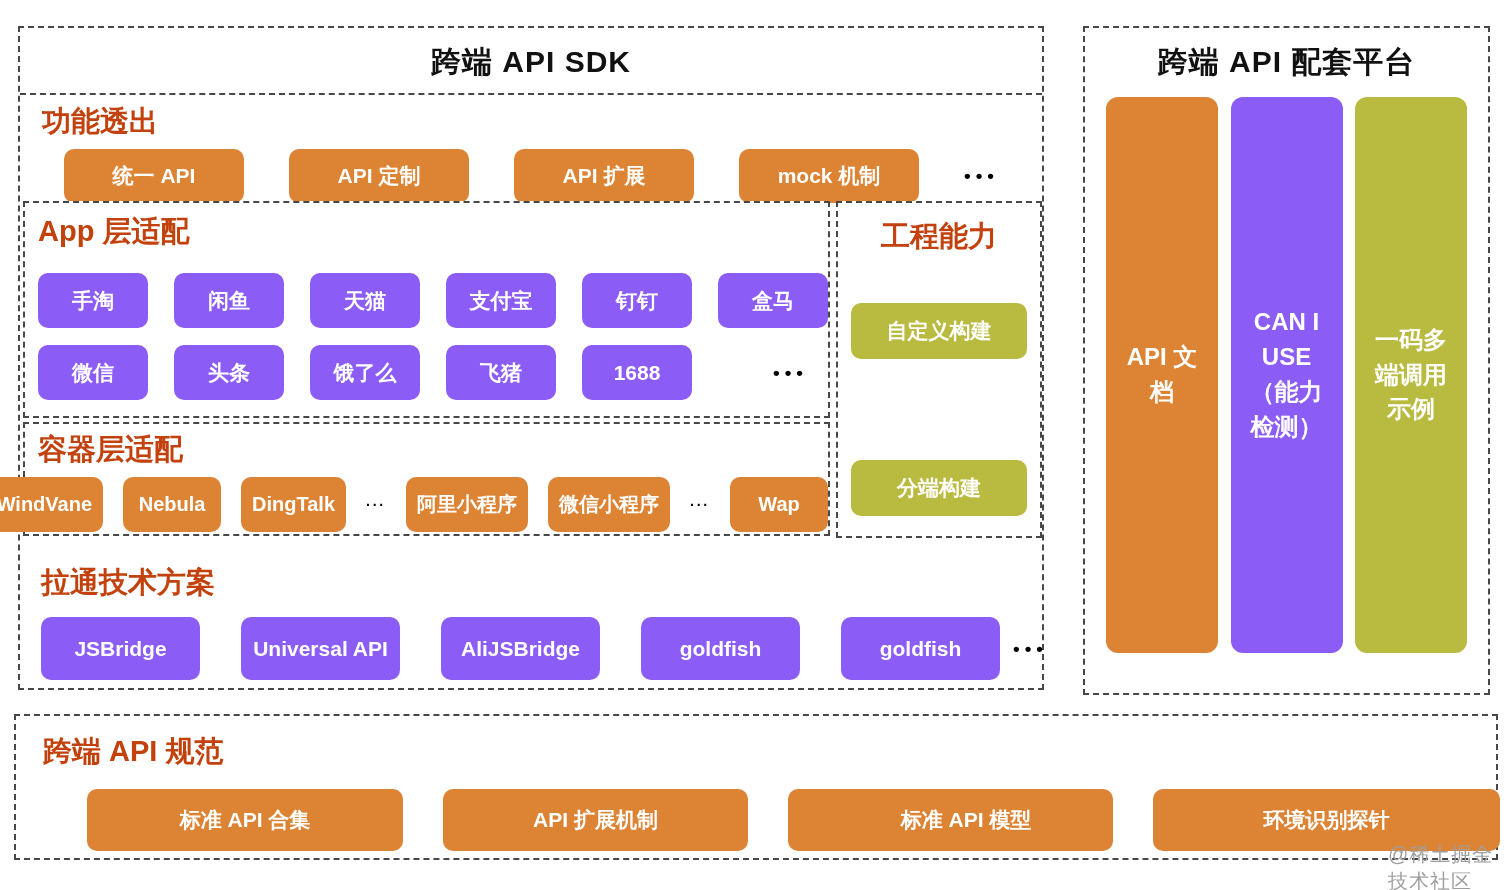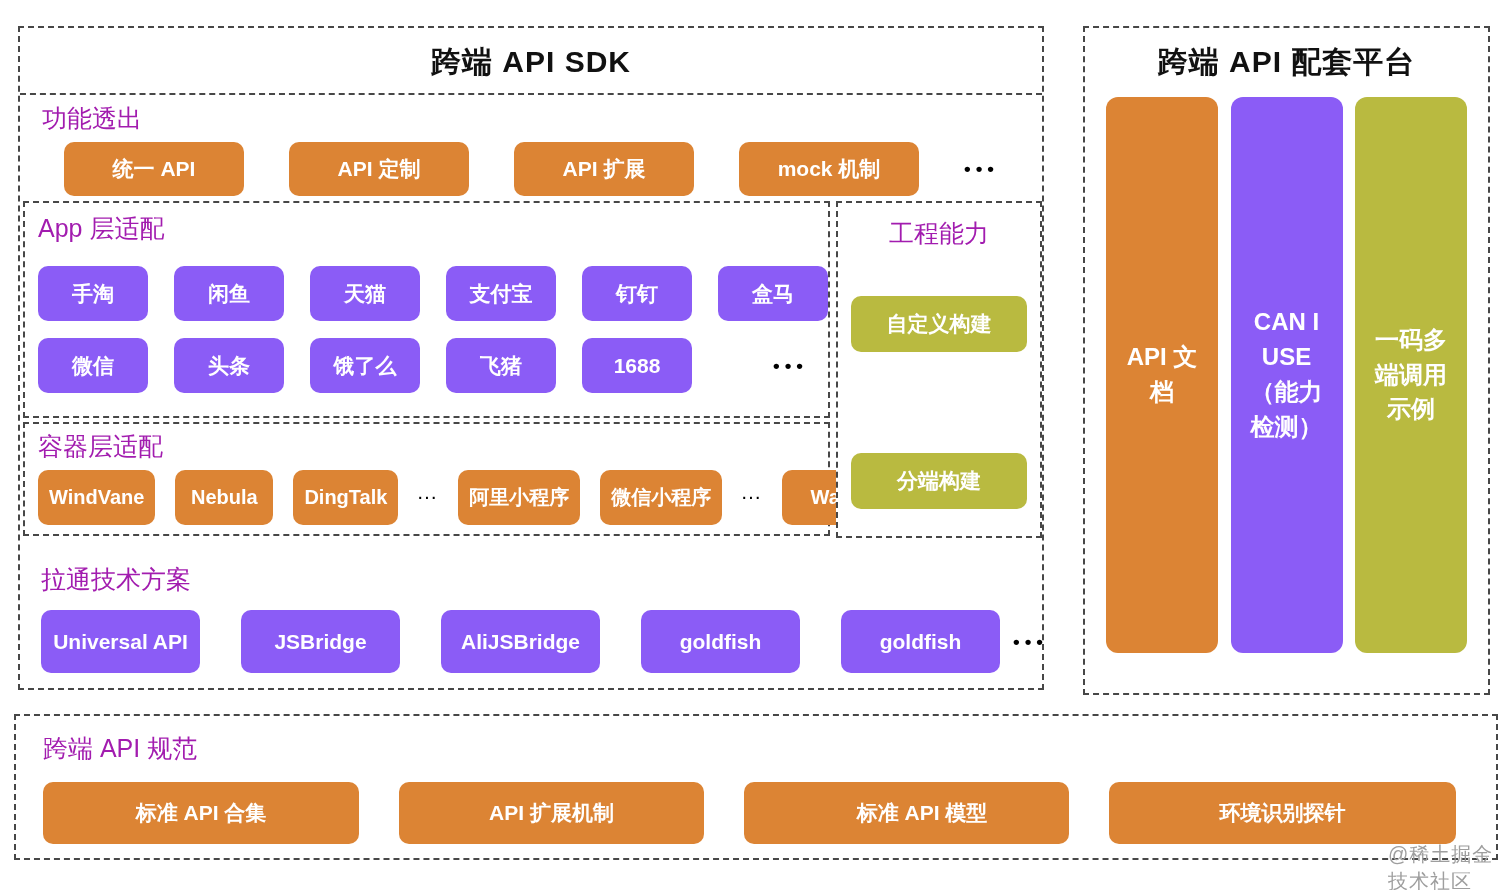--- a/index.html
+++ b/index.html
@@ -8,21 +8,21 @@
 
   .panel { position:absolute; border:2px dashed #474747; background:#ffffff; }
   .sdk-panel      { left:18px;   top:26px;  width:1026px; height:664px; }
   .platform-panel { left:1083px; top:26px;  width:407px;  height:669px; }
   .spec-panel     { left:14px;   top:714px; width:1484px; height:146px; }
 
   .panel-title { height:67px; line-height:67px; text-align:center;
                  font-size:30px; font-weight:bold; color:#111; letter-spacing:1px; }
   .sdk-panel .panel-title { border-bottom:2px dashed #474747; }
 
-  .section-label { font-size:25px; font-weight:normal; color:#a21caf; }
+  .section-label { font-size:29px; font-weight:bold; color:#c2410c; }
 
   .btn { display:flex; align-items:center; justify-content:center;
          color:#fff; border-radius:10px; font-size:21px; font-weight:600; flex:none; }
   .orange { background:#DC8434; }
   .teal   { background:#8b5cf6; }
   .olive  { background:#B9BA40; }
 
   .dots { font-weight:bold; color:#000; flex:none; }
   .dots-lg { font-size:19px; letter-spacing:5px; }
   .dots-sm { font-size:14px; letter-spacing:2px; }
@@ -38,42 +38,42 @@
   .inner-box { border:2px dashed #474747; background:#fff; }
   .app-box { height:217px; padding:9px 0 0 13px; }
   .container-box { height:114px; margin-top:4px; padding:6px 0 0 13px; }
   .eng-box { width:206px; height:337px; margin-left:auto; padding-top:14px; }
 
   .app-row { display:flex; align-items:center; gap:26px; margin-top:21px; }
   .app-row.second { margin-top:17px; }
   .btn-app { width:110px; height:55px; }
   .app-row .dots { margin-left:55px; }
 
-  .container-row { display:flex; align-items:center; gap:20px; margin-top:7px; }
+  .container-row { display:flex; align-items:center; gap:20px; margin-top:7px;justify-content:flex-end; }
   .btn-cont { height:55px; min-width:98px; padding:0 11px; font-size:20px; }
 
   .eng-box .section-label { display:block; text-align:center; }
   .btn-eng { width:176px; height:56px; margin:46px auto 0; }
   .btn-eng.second { margin-top:101px; }
 
   
   .bridge-section { padding:25px 0 0 21px; }
   .bridge-row { display:flex; align-items:center; gap:41px; margin-top:14px; }
   .btn-bridge { width:159px; height:63px; }
   .bridge-row .dots { margin-left:-28px; }
 
   
   .pillars { display:flex; justify-content:space-between; padding:0 21px; margin-top:2px; }
   .pillar { width:112px; height:556px; border-radius:12px; color:#fff;
             display:flex; align-items:center; justify-content:center; text-align:center;
             font-size:24px; line-height:1.45; white-space:pre-line; font-weight:600; }
 
   
   .spec-panel { padding:16px 0 0 27px; }
-  .spec-row { display:flex; align-items:center; gap:40px; margin-top:17px; }
+  .spec-row { display:flex; align-items:center; gap:40px; margin-top:17px;margin-left:44px; }
   .btn-spec { height:62px; }
   .sw1 { width:316px; } .sw2 { width:305px; } .sw3 { width:325px;padding-left:31px; } .sw4 { width:347px; }
 
   .watermark { position:absolute; left:1388px; top:841px; font-size:20px;
                color:#9E9E9E; letter-spacing:1px; z-index:5; }
 </style>
 </head>
 <body>
 
 <div class="canvas">
@@ -134,22 +134,22 @@
       <div class="inner-box eng-box">
         <span class="section-label">工程能力</span>
         <div class="btn olive btn-eng">自定义构建</div>
         <div class="btn olive btn-eng second">分端构建</div>
       </div>
     </div>
 
     <div class="bridge-section">
       <div class="section-label">拉通技术方案</div>
       <div class="bridge-row">
+        <div class="btn teal btn-bridge">JSBridge</div>
         <div class="btn teal btn-bridge">Universal API</div>
-        <div class="btn teal btn-bridge">JSBridge</div>
         <div class="btn teal btn-bridge">AliJSBridge</div>
         <div class="btn teal btn-bridge">goldfish</div>
         <div class="btn teal btn-bridge">goldfish</div>
         <span class="dots dots-lg">•••</span>
       </div>
     </div>
   </section>
 
   <section class="panel platform-panel">
     <div class="panel-title">跨端 API 配套平台</div>

